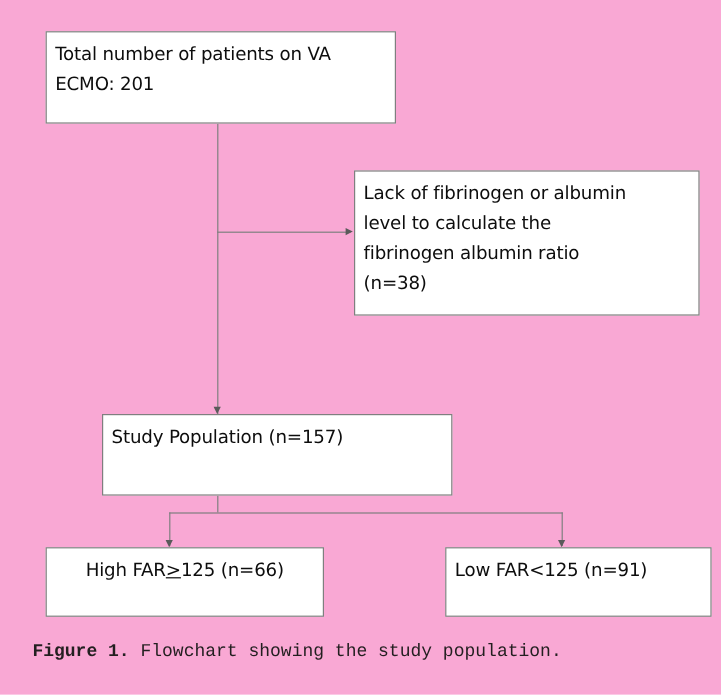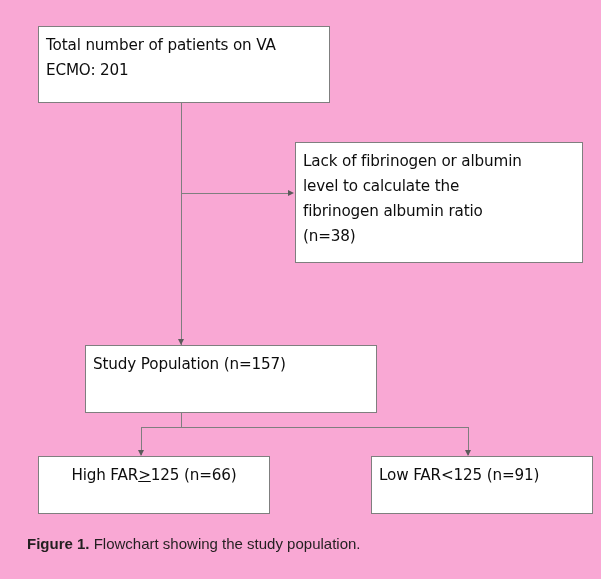--- a/index.html
+++ b/index.html
@@ -87,21 +87,21 @@
   #arrow-into-high     { left: 137.5px; top: 450px; }
   #arrow-into-low      { left: 464.5px; top: 450px; }
   #arrow-into-excluded { left: 288px;   top: 189.5px; }
 
   
   #figure-caption {
     position: absolute;
     left: 27px;
     top: 534px;
     width: 560px;
-    font-family: Liberation Sans, sans-serif;
+    font-family: Liberation Mono, monospace;
     font-size: 15px;
     line-height: 20px;
     color: #231f20;
     white-space: nowrap;
   }
   #figure-caption .caption-label {
     font-weight: bold;
   }
   #figure-caption .caption-text {
     font-weight: normal;

